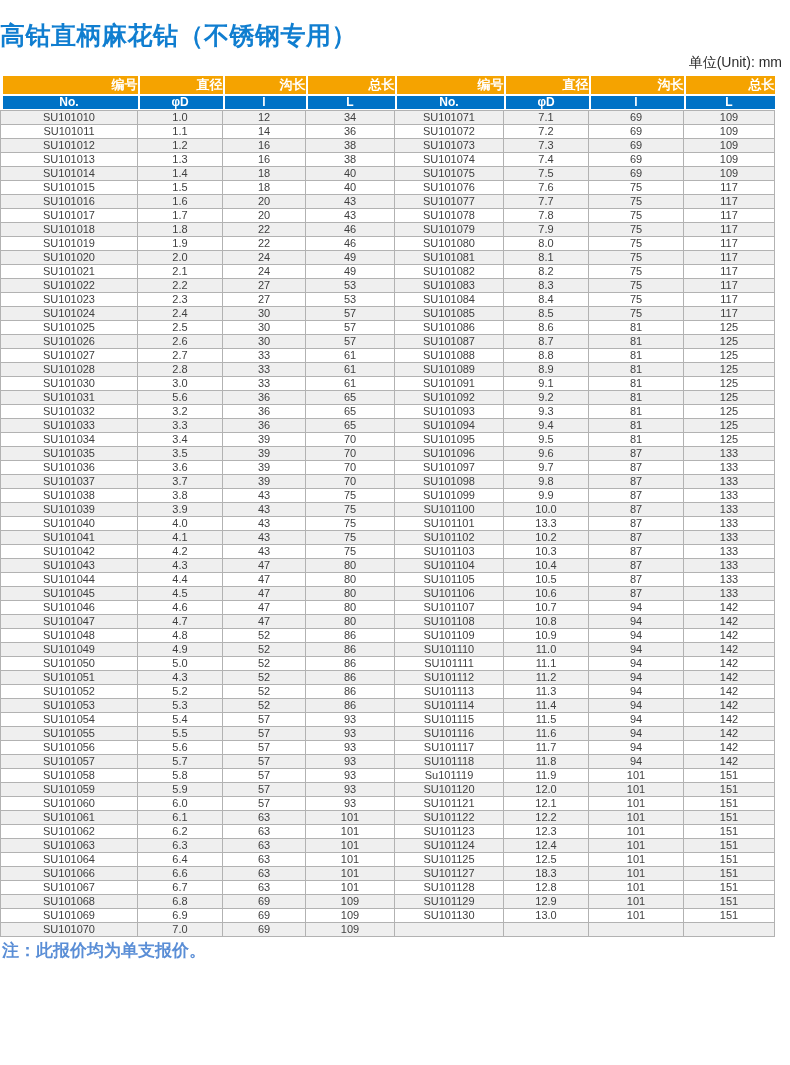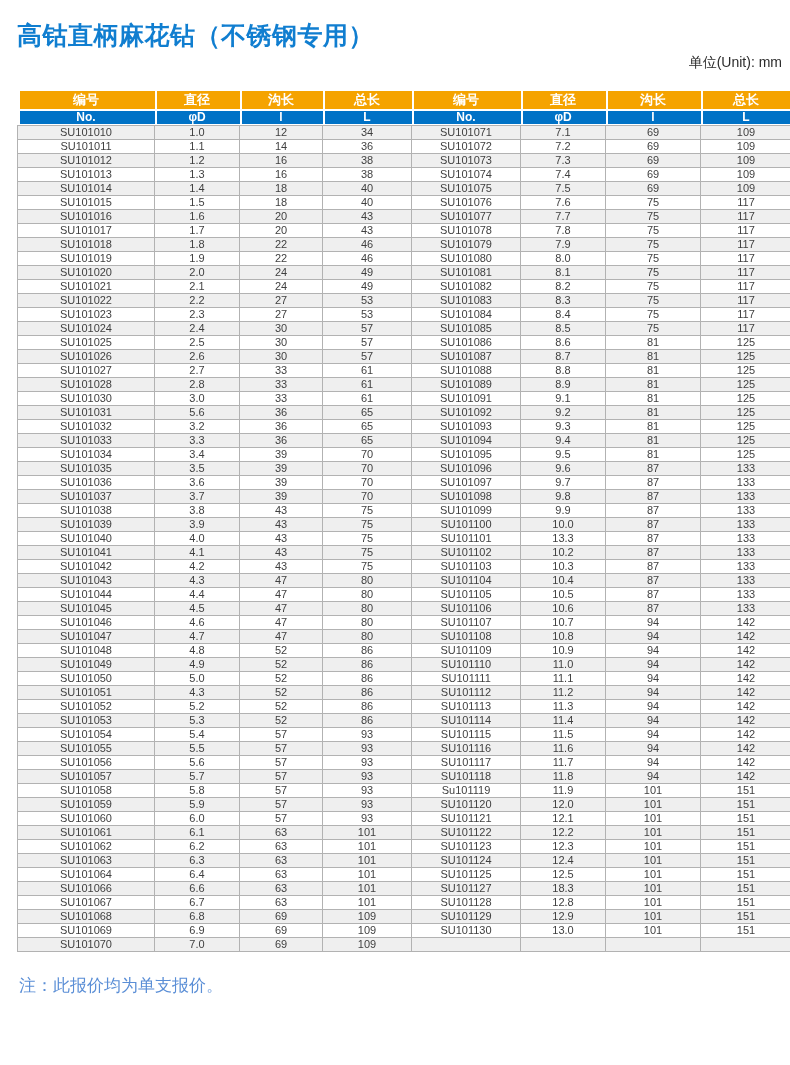--- a/index.html
+++ b/index.html
@@ -10,54 +10,55 @@
     --stripe:#EFEFEF;
     --border:#B2B2B2;
     --body-text:#3F3F3F;
   }
   *{box-sizing:border-box;}
   html,body{margin:0;padding:0;}
   body{
     width:790px;height:1065px;background:#ffffff;
     font-family:"Liberation Sans", sans-serif;
   }
-  .page{width:790px;padding:20px 8px 0 17px;}
+  .page{width:790px;padding:20px 8px 0 0;}
   h1.title{
     margin:0 0 4px 0;
     font-size:25px;font-weight:bold;color:var(--title-blue);
     letter-spacing:0.5px;line-height:1.2;
   }
   .unit{
-    font-size:14px;color:#2B2B2B;text-align:right;margin:0 0 19px 0;
+    font-size:14px;color:#2B2B2B;text-align:right;margin:0 0 4px 0;
   }
   table.spec{
     width:774px;table-layout:fixed;border-collapse:collapse;
   }
   table.spec th,table.spec td{
     padding:0;text-align:center;vertical-align:middle;overflow:hidden;white-space:nowrap;
   }
   tr.h1 th{
     background:var(--header-orange);color:#ffffff;
     font-size:13px;font-weight:bold;height:17px;border:none;
     box-shadow:inset 2px 0 0 #ffffff;
+    text-align:right;
   }
   tr.h2 th{
     background:var(--header-blue);color:#ffffff;
     font-size:12px;font-weight:bold;height:16px;border:none;
     box-shadow:inset 2px 2px 0 #ffffff, inset 0 -1px 0 #ffffff;
     margin-top:8px;
   }
   tbody td{
     height:13.5px;font-size:11px;line-height:13px;color:var(--body-text);
     border:1px solid var(--border);background:#ffffff;
   }
   tbody tr:nth-child(odd) td{background:var(--stripe);}
   .note{
-    margin-top:22px;padding-left:2px;
-    font-size:17px;font-weight:normal;color:var(--footnote-blue);
+    margin-top:2px;padding-left:2px;
+    font-size:17px;font-weight:bold;color:var(--footnote-blue);
   }
 </style>
 </head>
 <body>
 
 <div class="page">
 
   <h1 class="title">高钴直柄麻花钻（不锈钢专用）</h1>
 
   <div class="unit">单位(Unit): mm</div>

